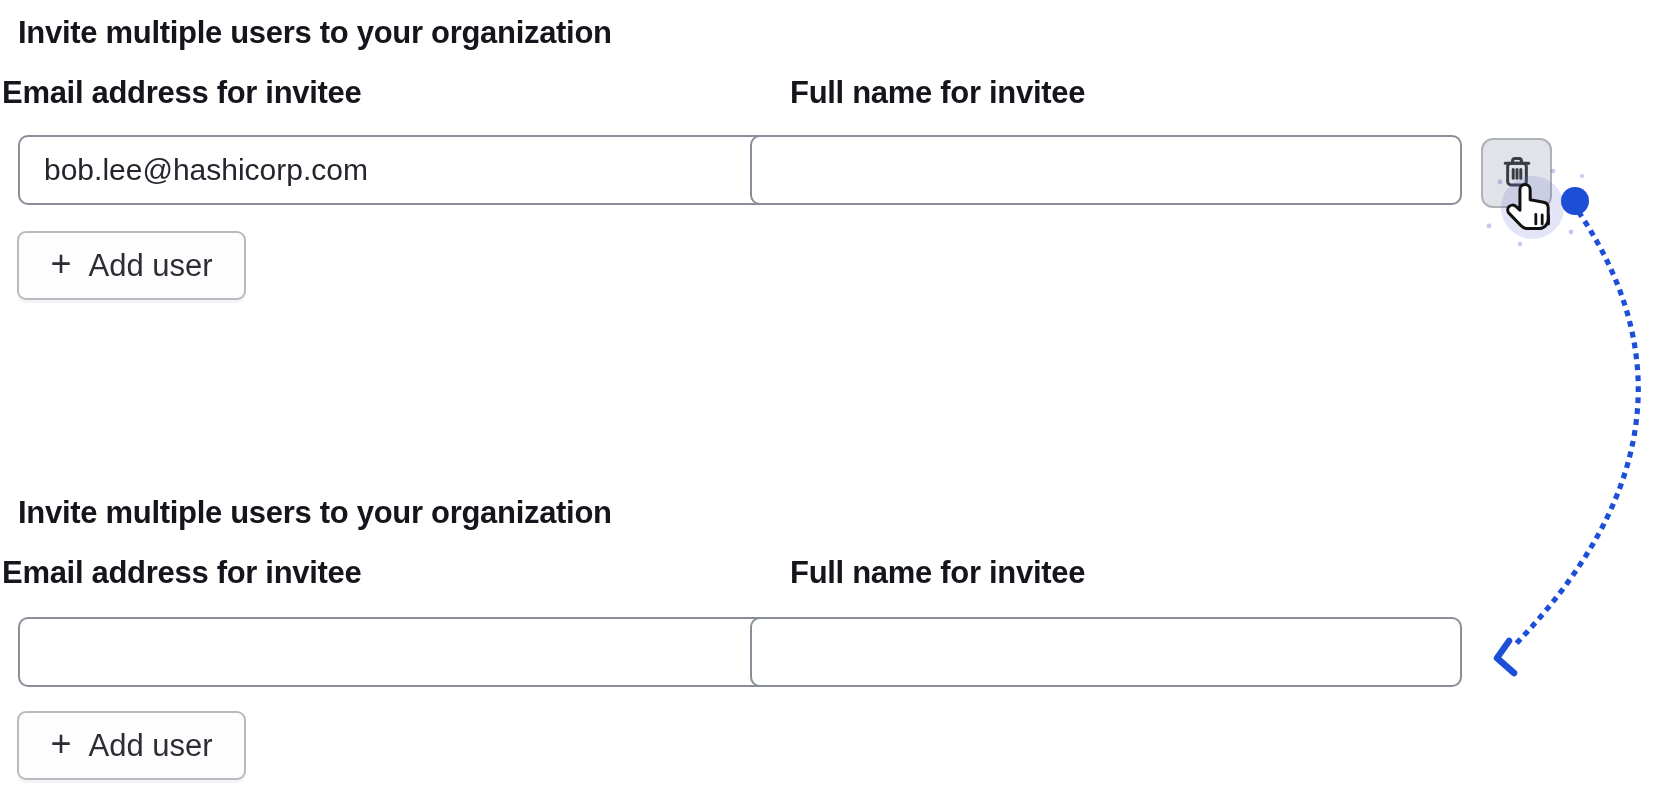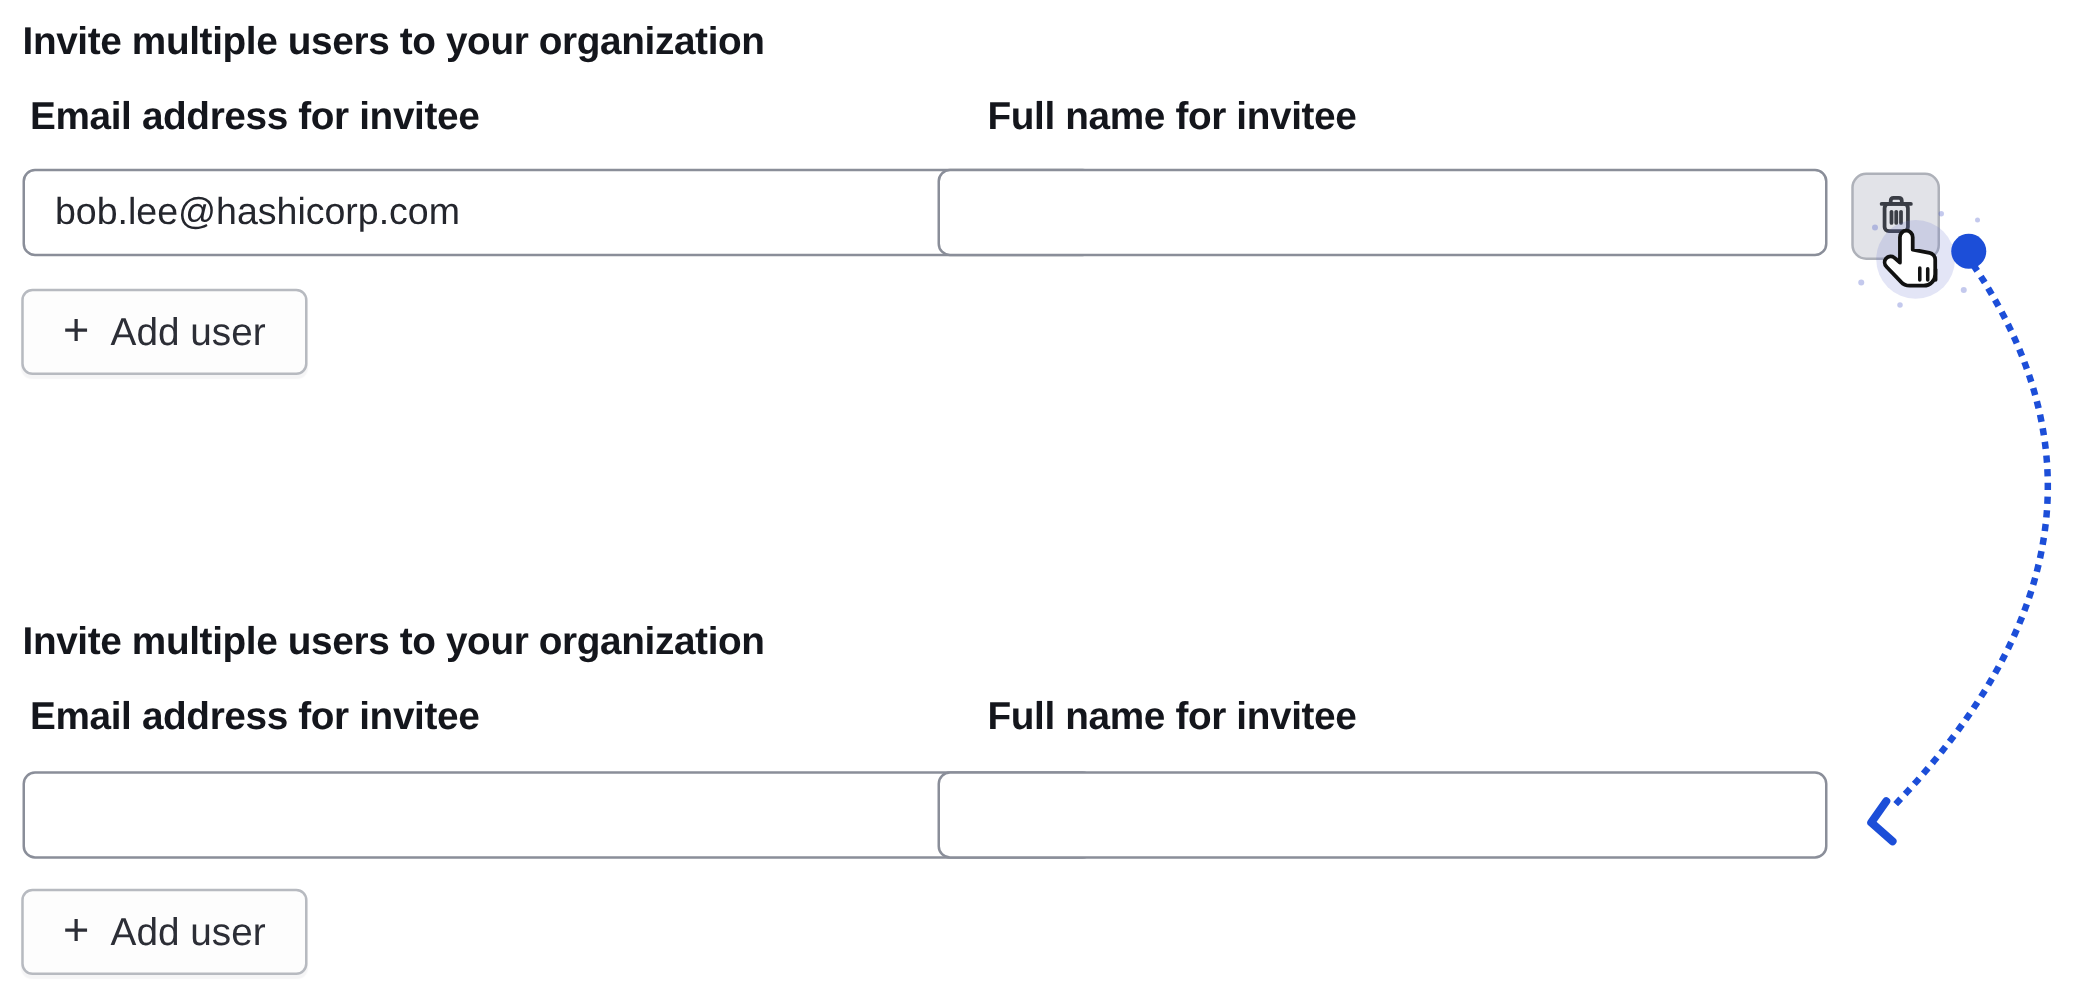--- a/index.html
+++ b/index.html
@@ -12,21 +12,21 @@
     letter-spacing:-0.3px;white-space:nowrap;
   }
   .heading.h1{top:15px}
   .heading.h2{top:495px}
   .field-label{
     position:absolute;font-size:31px;font-weight:700;color:#14161c;
     letter-spacing:-0.3px;white-space:nowrap;
   }
   .row1-label{top:75px}
   .row2-label{top:555px}
-  .col-email{left:24px}
+  .col-email{left:2px}
   .col-name{left:790px}
   .text-input{
     position:absolute;height:70px;box-sizing:border-box;
     border:2px solid #8a8e99;border-radius:10px;background:#fff;
     font-family:"Liberation Sans",sans-serif;font-size:30px;color:#24262d;
     padding:0 24px;outline:none;
   }
   .email-input{left:18px;width:858px}
   .name-input{left:750px;width:712px}
   .inputs-row1{top:135px}

